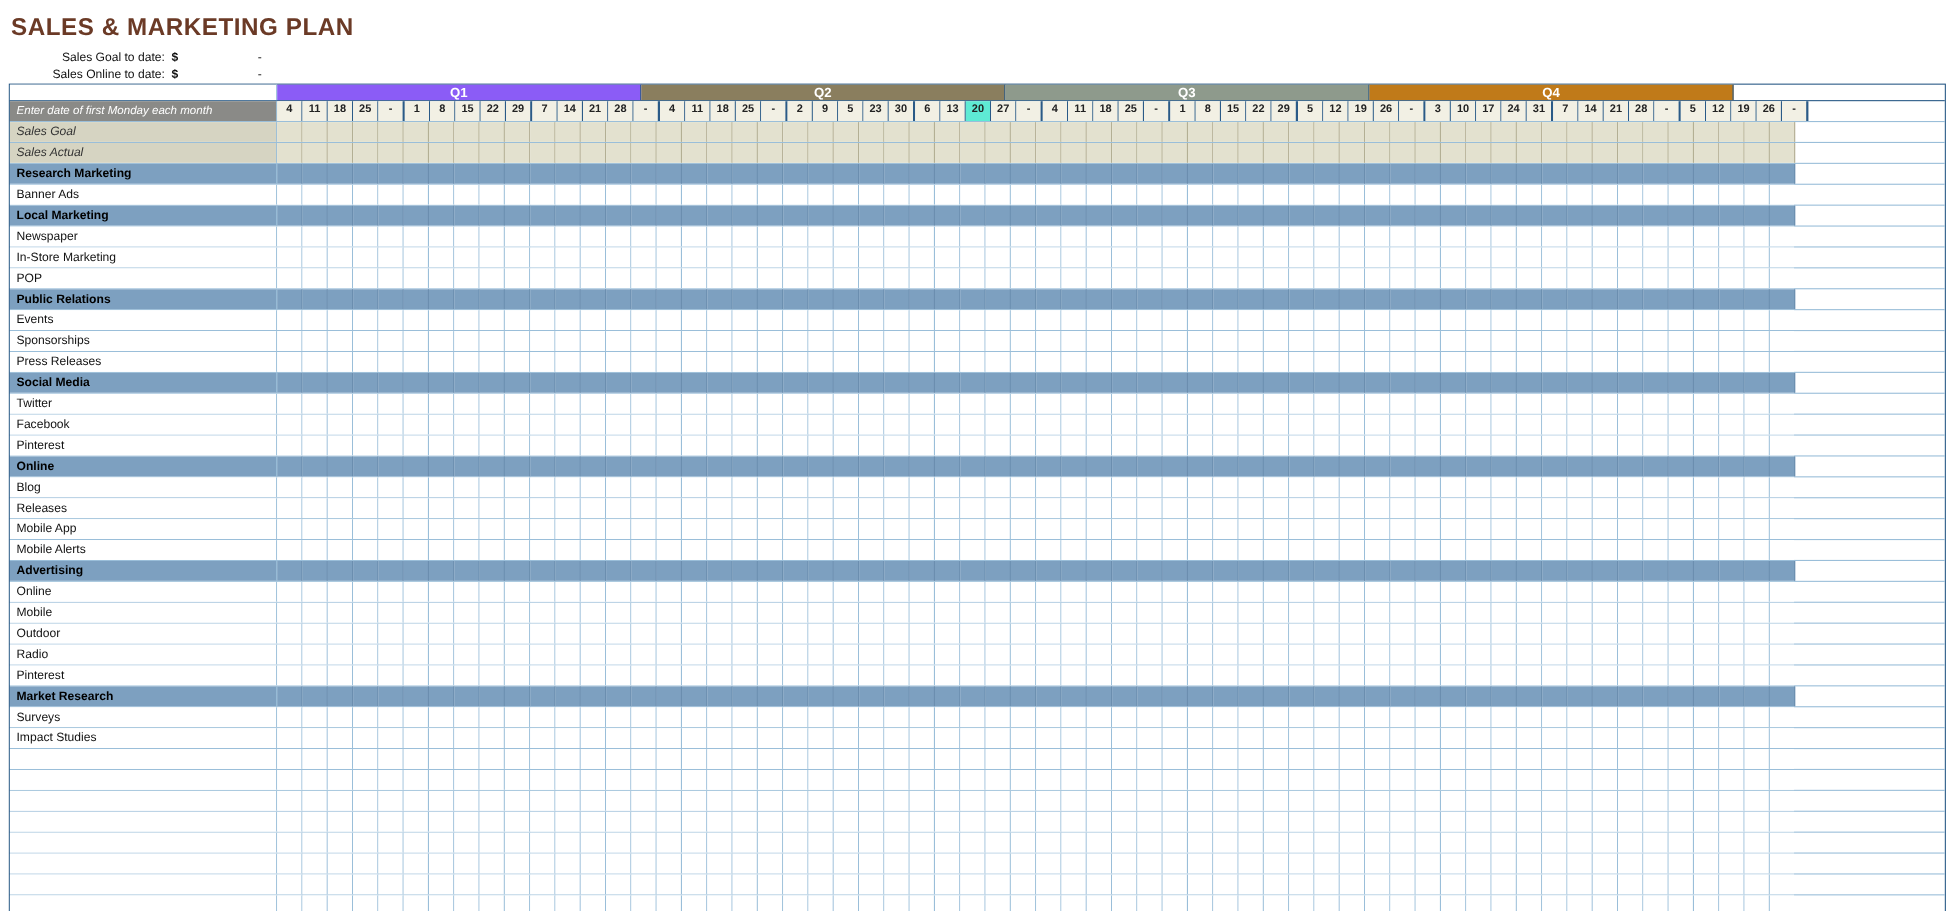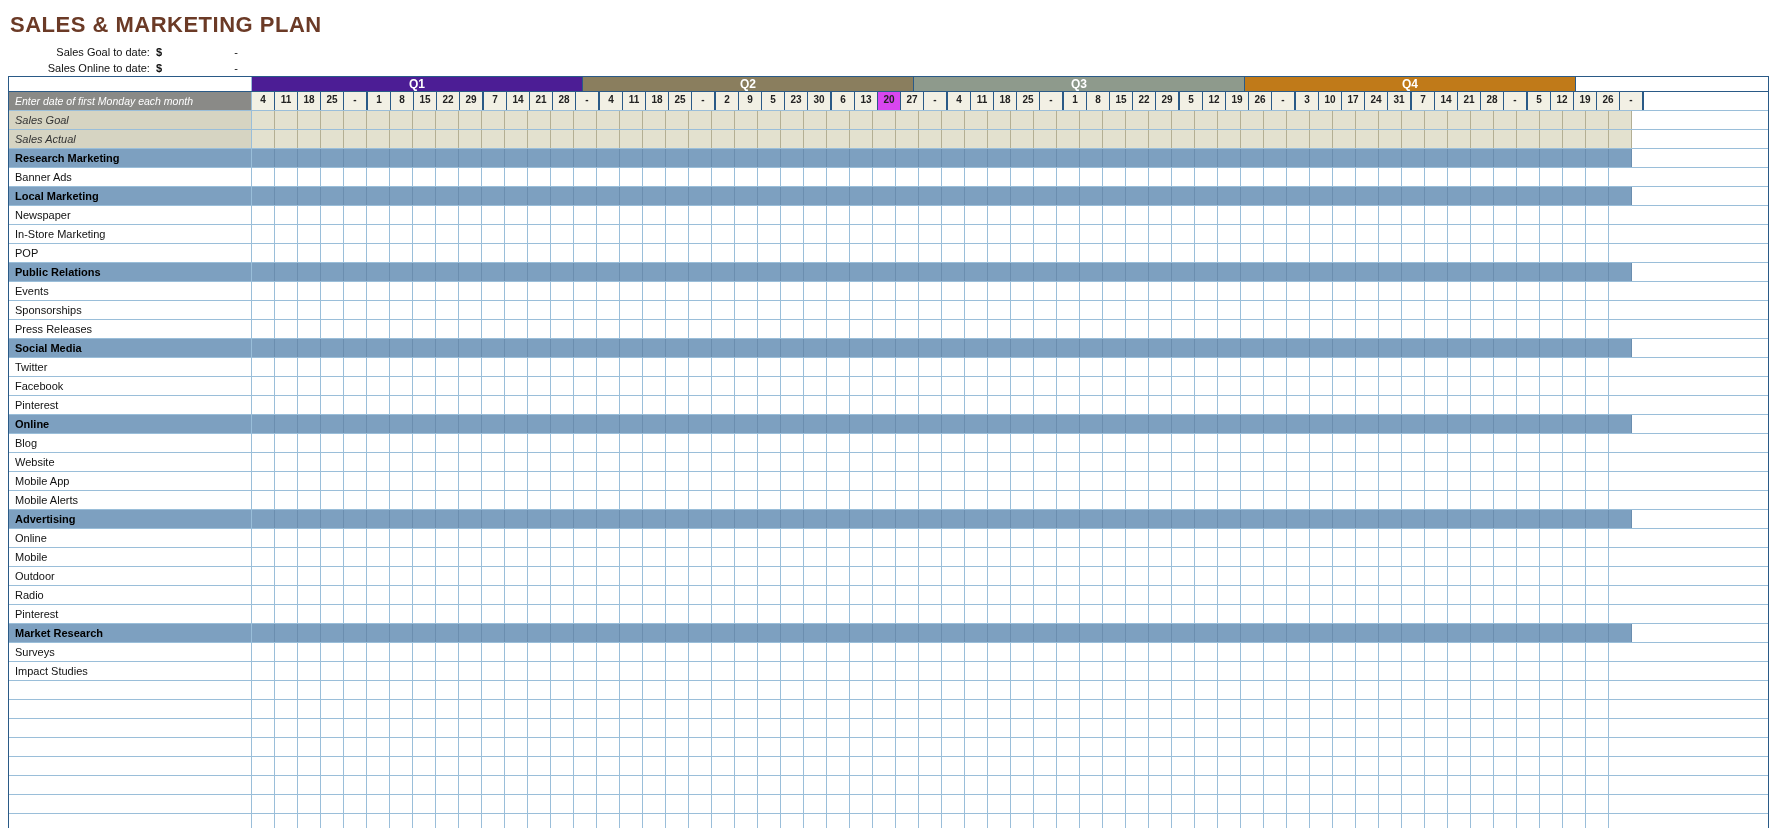--- a/index.html
+++ b/index.html
@@ -53,21 +53,21 @@
     <div class="kv">
       <span class="lbl">Sales Online to date:</span>
       <span class="dol">$</span>
       <span class="val">-</span>
     </div>
   </div>
 </div>
 
 <div class="sheet" id="sheet"><div class="qrow">
         <div class="label "></div>
-        <div class="qblock" style="width: 330px; background: #4c1d95; border-right: 1px solid rgb(42, 90, 135);">Q1</div>
+        <div class="qblock" style="width: 330px; background: #8b5cf6; border-right: 1px solid rgb(42, 90, 135);">Q1</div>
         <div class="qblock" style="width: 330px; background: rgb(138, 126, 94); border-right: 1px solid rgb(42, 90, 135);">Q2</div>
         <div class="qblock" style="width: 330px; background: rgb(142, 154, 140); border-right: 1px solid rgb(42, 90, 135);">Q3</div>
         <div class="qblock" style="width: 330px; background: rgb(192, 122, 25); border-right: 1px solid rgb(42, 90, 135);">Q4</div>
       </div><div class="row drow">
         <div class="label ">Enter date of first Monday each month</div>
         <div class="cells">
           <div class="cell" style="background: rgb(242, 240, 228); width: 22px; min-width: 22px;">4</div>
           <div class="cell" style="background: rgb(242, 240, 228); width: 22px; min-width: 22px;">11</div>
           <div class="cell" style="background: rgb(242, 240, 228); width: 22px; min-width: 22px;">18</div>
           <div class="cell" style="background: rgb(242, 240, 228); width: 22px; min-width: 22px;">25</div>
@@ -87,21 +87,21 @@
           <div class="cell" style="background: rgb(242, 240, 228); width: 22px; min-width: 22px;">18</div>
           <div class="cell" style="background: rgb(242, 240, 228); width: 22px; min-width: 22px;">25</div>
           <div class="cell mend" style="background: rgb(242, 240, 228); width: 22px; min-width: 22px;">-</div>
           <div class="cell" style="background: rgb(242, 240, 228); width: 22px; min-width: 22px;">2</div>
           <div class="cell" style="background: rgb(242, 240, 228); width: 22px; min-width: 22px;">9</div>
           <div class="cell" style="background: rgb(242, 240, 228); width: 22px; min-width: 22px;">5</div>
           <div class="cell" style="background: rgb(242, 240, 228); width: 22px; min-width: 22px;">23</div>
           <div class="cell mend" style="background: rgb(242, 240, 228); width: 22px; min-width: 22px;">30</div>
           <div class="cell" style="background: rgb(242, 240, 228); width: 22px; min-width: 22px;">6</div>
           <div class="cell" style="background: rgb(242, 240, 228); width: 22px; min-width: 22px;">13</div>
-          <div class="cell" style="background: #d946ef; width: 22px; min-width: 22px;">20</div>
+          <div class="cell" style="background: #5eead4; width: 22px; min-width: 22px;">20</div>
           <div class="cell" style="background: rgb(242, 240, 228); width: 22px; min-width: 22px;">27</div>
           <div class="cell mend" style="background: rgb(242, 240, 228); width: 22px; min-width: 22px;">-</div>
           <div class="cell" style="background: rgb(242, 240, 228); width: 22px; min-width: 22px;">4</div>
           <div class="cell" style="background: rgb(242, 240, 228); width: 22px; min-width: 22px;">11</div>
           <div class="cell" style="background: rgb(242, 240, 228); width: 22px; min-width: 22px;">18</div>
           <div class="cell" style="background: rgb(242, 240, 228); width: 22px; min-width: 22px;">25</div>
           <div class="cell mend" style="background: rgb(242, 240, 228); width: 22px; min-width: 22px;">-</div>
           <div class="cell" style="background: rgb(242, 240, 228); width: 22px; min-width: 22px;">1</div>
           <div class="cell" style="background: rgb(242, 240, 228); width: 22px; min-width: 22px;">8</div>
           <div class="cell" style="background: rgb(242, 240, 228); width: 22px; min-width: 22px;">15</div>
@@ -1274,21 +1274,21 @@
           <div class="cell" style="width: 22px; min-width: 22px;"></div>
           <div class="cell" style="width: 22px; min-width: 22px;"></div>
           <div class="cell mend" style="width: 22px; min-width: 22px;"></div>
           <div class="cell" style="width: 22px; min-width: 22px;"></div>
           <div class="cell" style="width: 22px; min-width: 22px;"></div>
           <div class="cell" style="width: 22px; min-width: 22px;"></div>
           <div class="cell" style="width: 22px; min-width: 22px;"></div>
           <div class="cell mend" style="width: 22px; min-width: 22px;"></div>
         </div>
       </div><div class="row item">
-        <div class="label first">Website</div>
+        <div class="label first">Releases</div>
         <div class="cells">
           <div class="cell" style="width: 22px; min-width: 22px;"></div>
           <div class="cell" style="width: 22px; min-width: 22px;"></div>
           <div class="cell" style="width: 22px; min-width: 22px;"></div>
           <div class="cell" style="width: 22px; min-width: 22px;"></div>
           <div class="cell mend" style="width: 22px; min-width: 22px;"></div>
           <div class="cell" style="width: 22px; min-width: 22px;"></div>
           <div class="cell" style="width: 22px; min-width: 22px;"></div>
           <div class="cell" style="width: 22px; min-width: 22px;"></div>
           <div class="cell" style="width: 22px; min-width: 22px;"></div>

